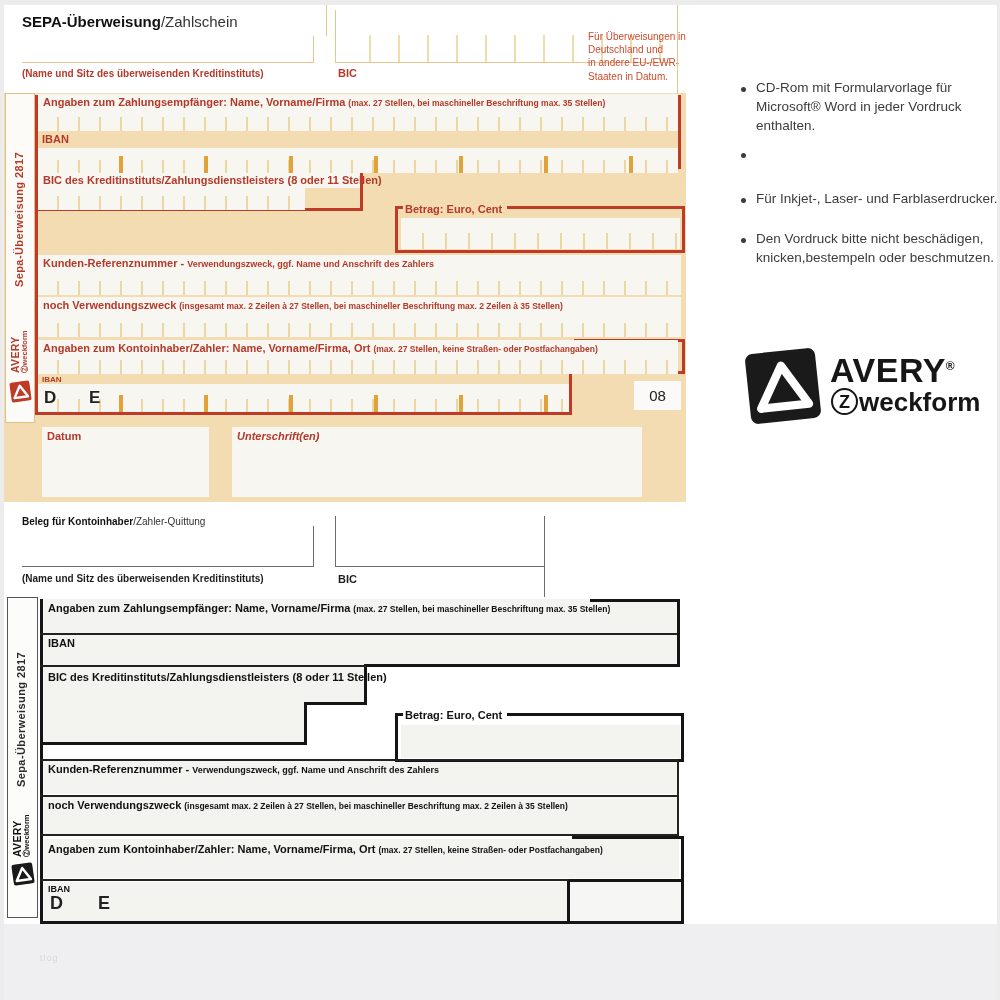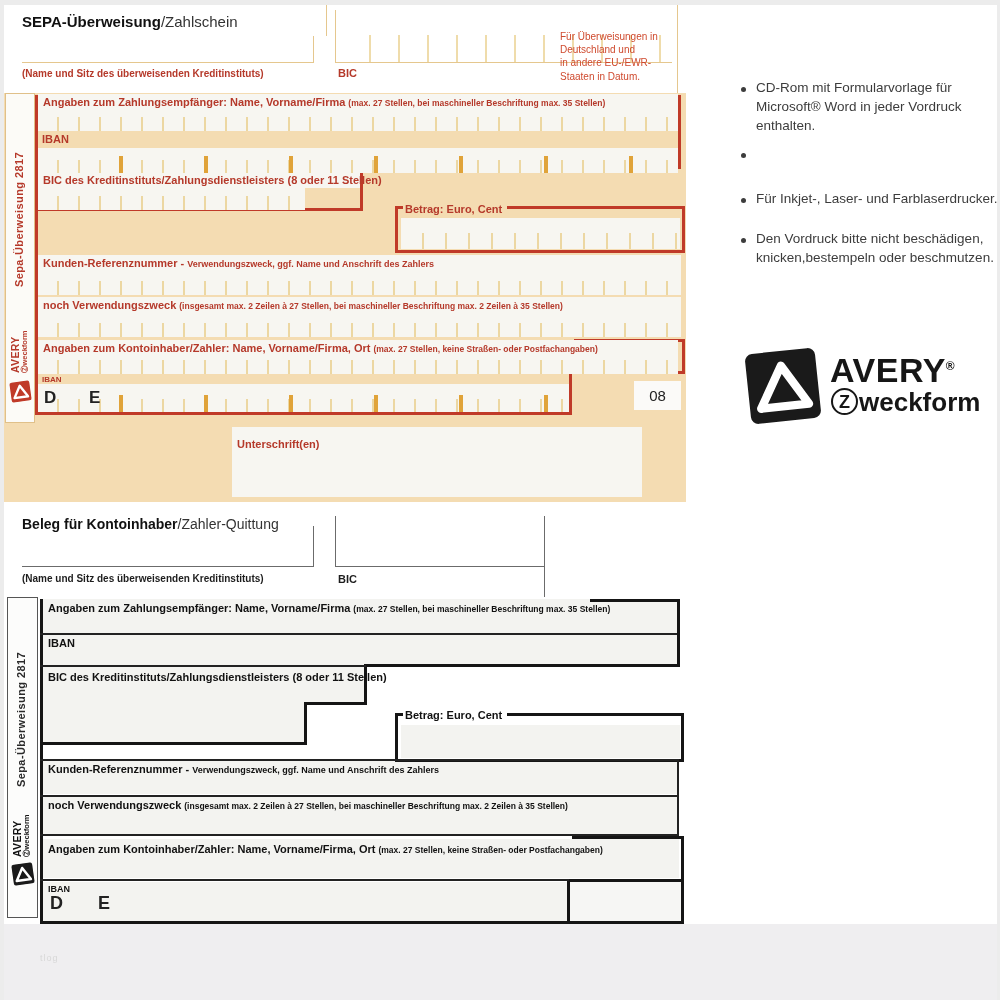--- a/index.html
+++ b/index.html
@@ -55,42 +55,42 @@
     display:inline-block;padding-bottom:1px;}
   .rp-sub{font-size:11.5px;color:#3a3a3a;}
   .rp-li{font-size:13.5px;color:#3c3c3c;line-height:1.4;}
   .bullet{width:5px;height:5px;border-radius:50%;background:#3c3c3c;}
   .avery-name{font-size:34px;font-weight:bold;color:#161616;letter-spacing:.5px;line-height:1;}
   .avery-name sup{font-size:12px;}
   .avery-sub{font-size:26px;font-weight:bold;color:#161616;line-height:1;display:flex;align-items:center;}
   .circz{display:inline-flex;align-items:center;justify-content:center;width:23px;height:23px;
     border:2.5px solid #161616;border-radius:50%;font-size:18px;font-weight:bold;margin-right:1px;}
   
-  .title2{font-size:14px;color:#111;text-align:right;}
+  .title2{font-size:10px;color:#111;text-align:right;}
   .blklabel{color:#1d1d1d;font-weight:bold;font-size:10px;}
   .thinline{background:#222;}
   .watermark{font-size:9px;color:#d7d7d7;letter-spacing:1px;}
 </style>
 </head>
 <body>
 
 <div id="canvas">
 
   <div class="abs title1" style="left:18px;top:8px;">
     <b>SEPA-Überweisung</b><span class="thin">/Zahlschein</span>
   </div>
   <div class="abs tanline" style="left:18px;top:57px;width:292px;height:1px;"></div>
   <div class="abs tanline" style="left:309px;top:31px;width:1px;height:27px;"></div>
   <div class="abs redlabel" style="left:18px;top:63px;">(Name und Sitz des überweisenden Kreditinstituts)</div>
   <div class="abs tanline" style="left:322px;top:0px;width:1px;height:31px;"></div>
   <div class="abs tanline" style="left:331px;top:5px;width:1px;height:53px;"></div>
   <div class="abs tanline" style="left:331px;top:57px;width:337px;height:1px;"></div>
   <div class="abs comb29" style="left:338px;top:26px;width:326px;height:31px;"></div>
   <div class="abs redlabel" style="left:334px;top:62px;font-size:11px;">BIC</div>
-  <div class="abs region-note" style="left:556px;top:25px;width:110px;">
+  <div class="abs region-note" style="left:584px;top:25px;width:110px;">
     <div>Für Überweisungen in</div>
     <div>Deutschland und</div>
     <div>in andere EU-/EWR-</div>
     <div>Staaten in Datum.</div>
   </div>
   <div class="abs tanline" style="left:673px;top:0px;width:1px;height:88px;"></div>
 
   <div class="abs" style="left:0px;top:88px;width:682px;height:409px;background:var(--tan);"></div>
 
   <div class="abs" style="left:1px;top:88px;width:30px;height:330px;background:#fcfbf7;border:1px solid #e0c089;box-sizing:border-box;"></div>
@@ -151,22 +151,25 @@
       <span>Angaben zum Kontoinhaber/Zahler: Name, Vorname/Firma, Ort</span><span class="note">(max. 27 Stellen, keine Straßen- oder Postfachangaben)</span>
     </div>
   </div>
 
   <div class="abs flabel" style="left:38px;top:370px;font-size:8px;">IBAN</div>
   <div class="abs wfield comb21d" style="left:34px;top:379px;width:531px;height:28px;">
     <span class="de" style="position:absolute;left:6px;top:4px;">D E</span>
   </div>
   <div class="abs" style="left:630px;top:376px;width:47px;height:29px;background:#fbfaf8;display:flex;align-items:center;justify-content:center;font-size:15px;color:#222;">08</div>
 
+  <div class="abs wfield" style="left:38px;top:422px;width:167px;height:70px;">
+    <div class="flabel" style="padding:3px 0 0 5px;">Datum</div>
+  </div>
   <div class="abs wfield" style="left:228px;top:422px;width:410px;height:70px;">
-    <div class="flabel" style="padding:11px 0 0 5px;">Unterschrift(en)</div>
+    <div class="flabel" style="padding:3px 0 0 5px;font-style:italic;">Unterschrift(en)</div>
   </div>
 
   <div class="abs bullet" style="left:737px;top:82px;"></div>
   <div class="abs rp-li" style="left:752px;top:74px;width:238px;">CD-Rom mit Formularvorlage für Microsoft® Word in jeder Vordruck enthalten.</div>
   <div class="abs bullet" style="left:737px;top:148px;"></div>
   <div class="abs bullet" style="left:737px;top:193px;"></div>
   <div class="abs rp-li" style="left:752px;top:185px;width:250px;">Für Inkjet-, Laser- und Farblaserdrucker.</div>
   <div class="abs bullet" style="left:737px;top:233px;"></div>
   <div class="abs rp-li" style="left:752px;top:225px;width:246px;">Den Vordruck bitte nicht beschädigen, knicken,bestempeln oder beschmutzen.</div>
 

